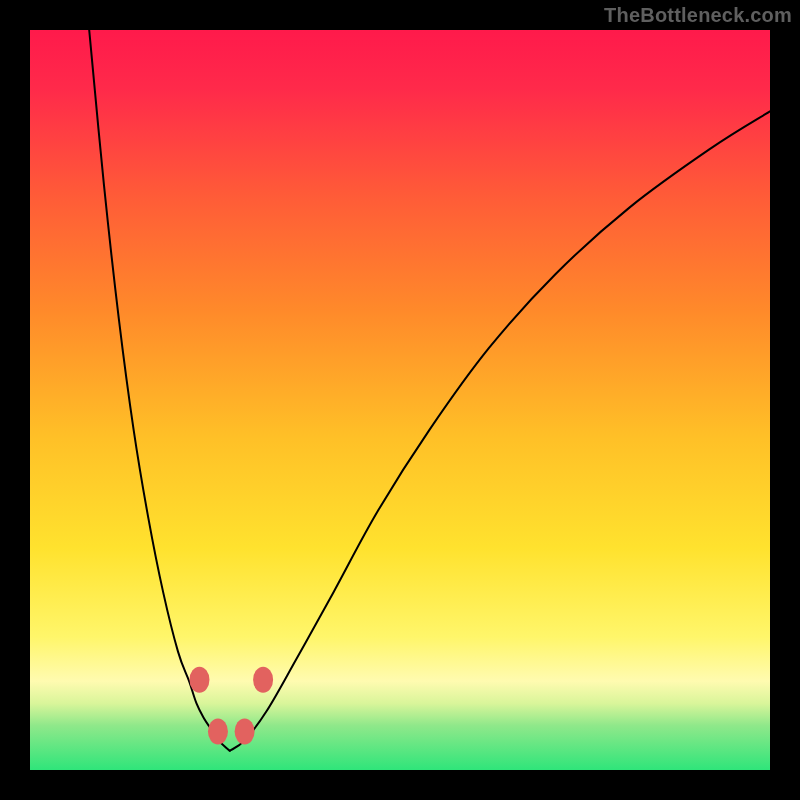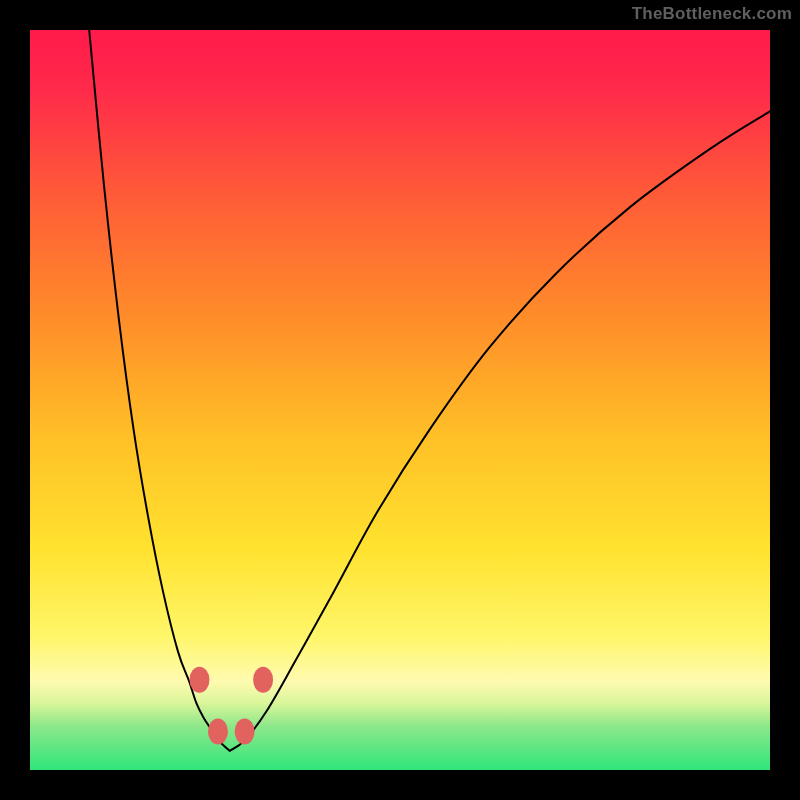--- a/index.html
+++ b/index.html
@@ -16,21 +16,21 @@
     left: 30px;
     top: 30px;
     width: 740px;
     height: 740px;
     background: #000;
   }
   .attribution {
     position: absolute;
     top: 4px;
     right: 8px;
-    font-size: 17px;
+    font-size: 20px;
     font-weight: 600;
     color: #5f5f5f;
     letter-spacing: 0.2px;
     z-index: 10;
   }
   svg {
     display: block;
   }
   .marker {
     fill: #e2625f;

